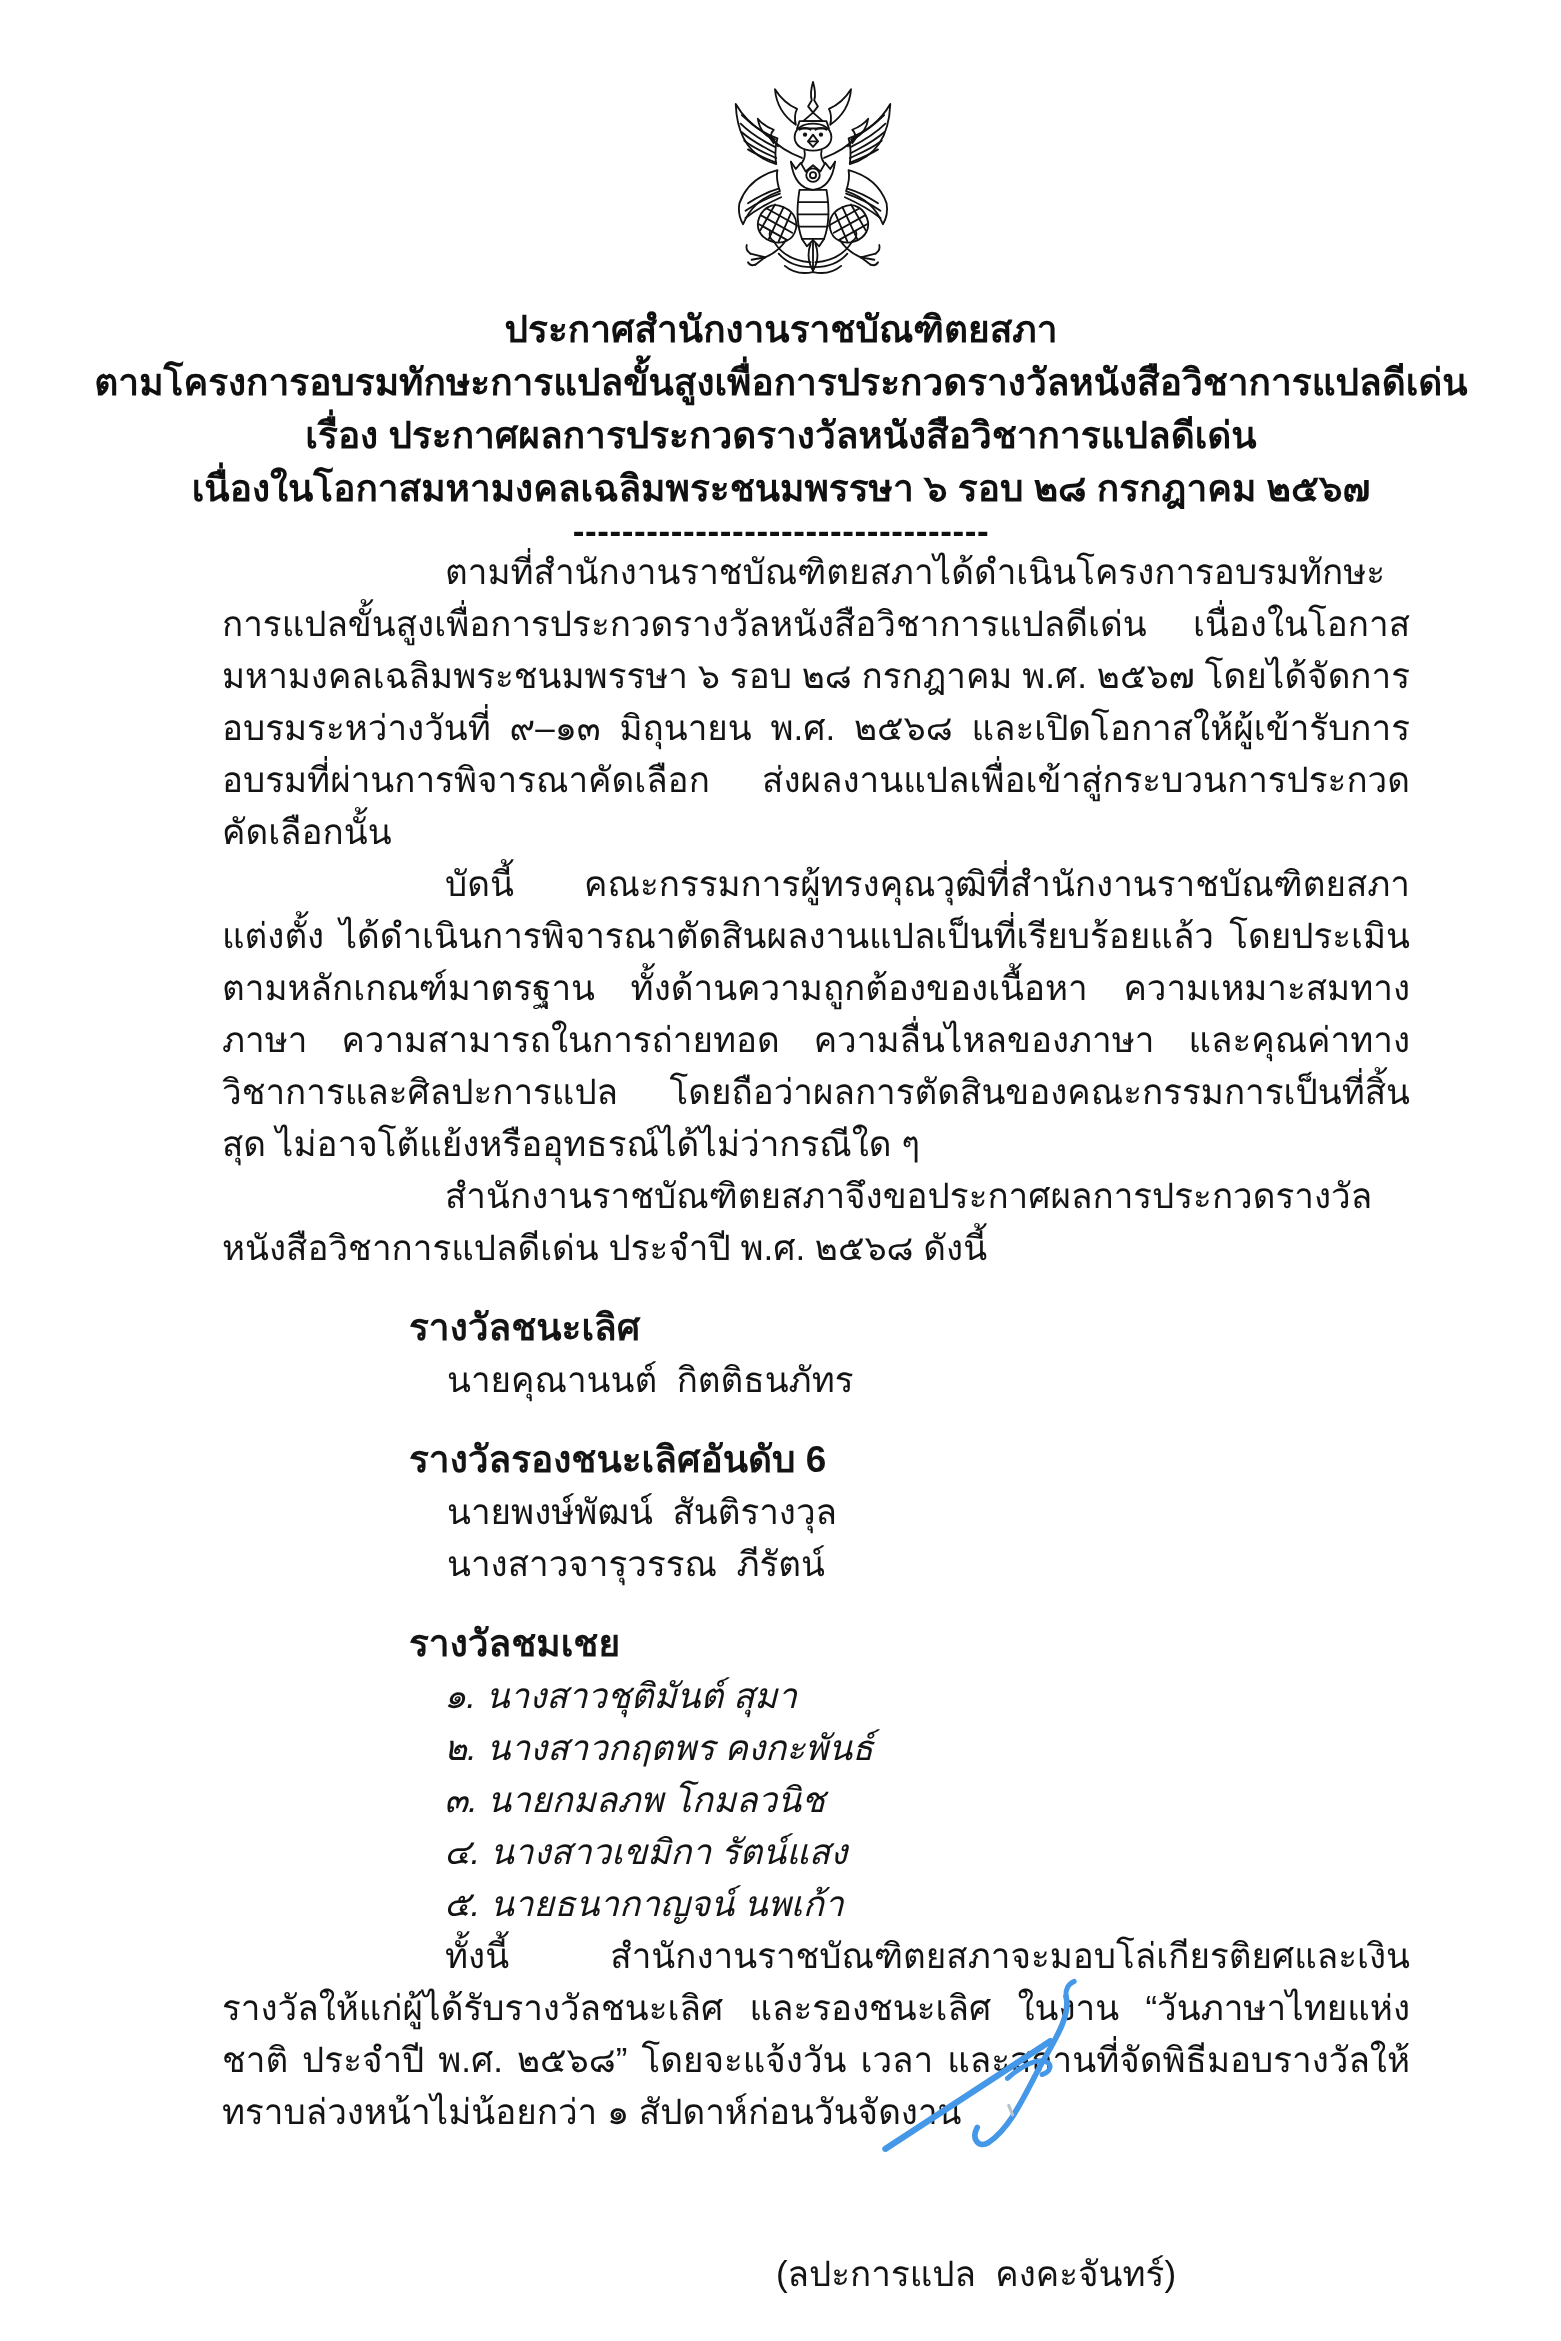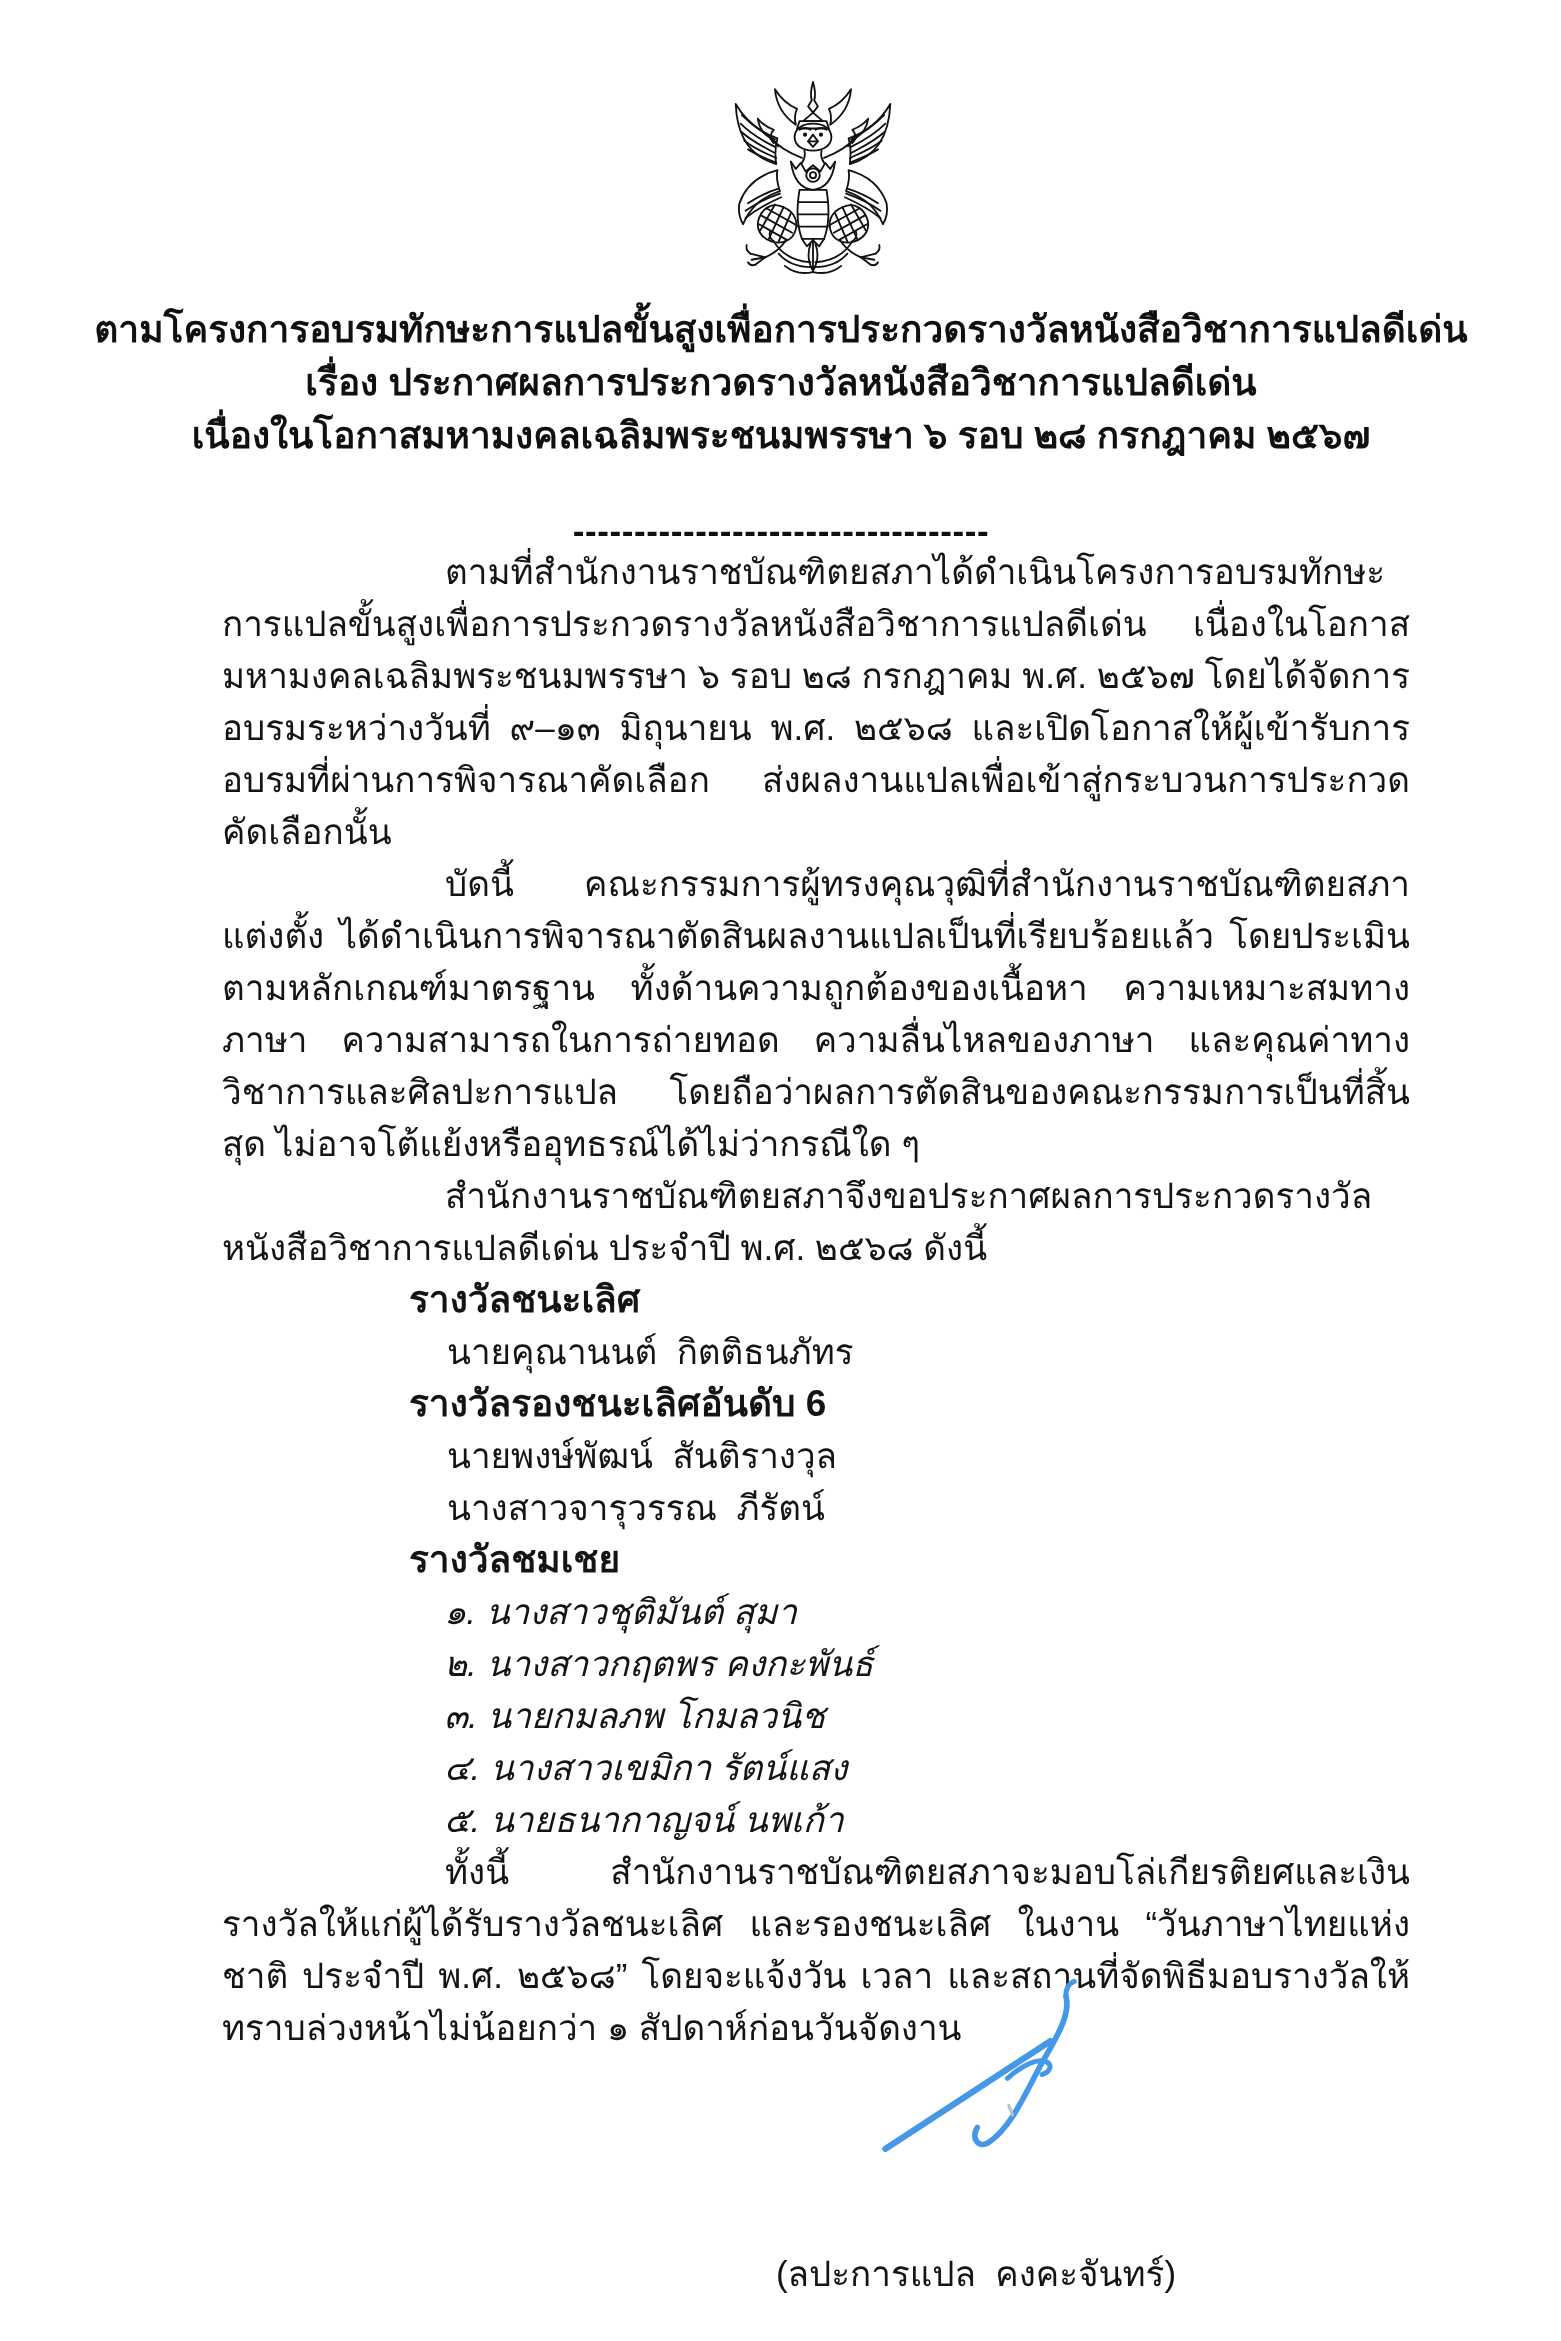--- a/index.html
+++ b/index.html
@@ -15,21 +15,21 @@
   }
   .separator{
     position:absolute;left:0;top:511px;width:1562px;text-align:center;
     font-size:35px;font-weight:700;letter-spacing:0.6px;color:#101010;
   }
   .main-flow{
     position:absolute;left:222px;top:546px;width:1188px;
     font-size:35px;line-height:52px;
   }
   .para{margin:0;text-align:justify;text-indent:223px;}
-  .award-heading{font-weight:700;font-size:37px;margin-left:187px;white-space:pre-wrap;}
+  .award-heading{font-weight:700;font-size:37px;margin-left:187px;white-space:pre-wrap;margin-top:28px;}
   .award-name{margin-left:225px;white-space:pre-wrap;}
   .mention-item{margin-left:222px;white-space:pre-wrap;font-style:italic;}
   .date-line{margin-top:35px;margin-left:374px;white-space:pre-wrap;}
   .date-day{color:#31699e;margin:0 43px 0 35px;}
   .signature-svg{position:absolute;left:869px;top:1973px;width:214px;height:186px;}
   .sig-block{
     position:absolute;left:724px;top:2141px;width:504px;text-align:center;
     font-size:35px;line-height:53px;white-space:pre-wrap;
   }
 </style>
@@ -101,20 +101,21 @@
       <path d="M154 300 C182 298 202 286 214 266"></path>
         <path d="M152 308 C176 308 194 300 206 286"></path>
         <path d="M150 316 C168 320 184 316 196 306"></path>
       <path d="M86 266 C80 262 78 256 80 250"></path>
         <path d="M214 266 C220 262 222 256 220 250"></path>
     </g>
   </svg>
 </div>
 
 <div class="title-block">
+  <div>ประกาศสำนักงานราชบัณฑิตยสภา</div>
   <div>ตามโครงการอบรมทักษะการแปลขั้นสูงเพื่อการประกวดรางวัลหนังสือวิชาการแปลดีเด่น</div>
   <div>เรื่อง ประกาศผลการประกวดรางวัลหนังสือวิชาการแปลดีเด่น</div>
   <div>เนื่องในโอกาสมหามงคลเฉลิมพระชนมพรรษา ๖ รอบ ๒๘ กรกฎาคม ๒๕๖๗</div>
 </div>
 <div class="separator">----------------------------------</div>
 
 <div class="main-flow">
   <p class="para">ตามที่สำนักงานราชบัณฑิตยสภาได้ดำเนินโครงการอบรมทักษะการแปลขั้นสูงเพื่อการประกวดรางวัลหนังสือวิชาการแปลดีเด่น เนื่องในโอกาสมหามงคลเฉลิมพระชนมพรรษา ๖ รอบ ๒๘ กรกฎาคม พ.ศ. ๒๕๖๗ โดยได้จัดการอบรมระหว่างวันที่ ๙–๑๓ มิถุนายน พ.ศ. ๒๕๖๘ และเปิดโอกาสให้ผู้เข้ารับการอบรมที่ผ่านการพิจารณาคัดเลือก ส่งผลงานแปลเพื่อเข้าสู่กระบวนการประกวดคัดเลือกนั้น</p>
   <p class="para">บัดนี้ คณะกรรมการผู้ทรงคุณวุฒิที่สำนักงานราชบัณฑิตยสภาแต่งตั้ง ได้ดำเนินการพิจารณาตัดสินผลงานแปลเป็นที่เรียบร้อยแล้ว โดยประเมินตามหลักเกณฑ์มาตรฐาน ทั้งด้านความถูกต้องของเนื้อหา ความเหมาะสมทางภาษา ความสามารถในการถ่ายทอด ความลื่นไหลของภาษา และคุณค่าทางวิชาการและศิลปะการแปล โดยถือว่าผลการตัดสินของคณะกรรมการเป็นที่สิ้นสุด ไม่อาจโต้แย้งหรืออุทธรณ์ได้ไม่ว่ากรณีใด ๆ</p>
   <p class="para">สำนักงานราชบัณฑิตยสภาจึงขอประกาศผลการประกวดรางวัลหนังสือวิชาการแปลดีเด่น ประจำปี พ.ศ. ๒๕๖๘ ดังนี้</p>

